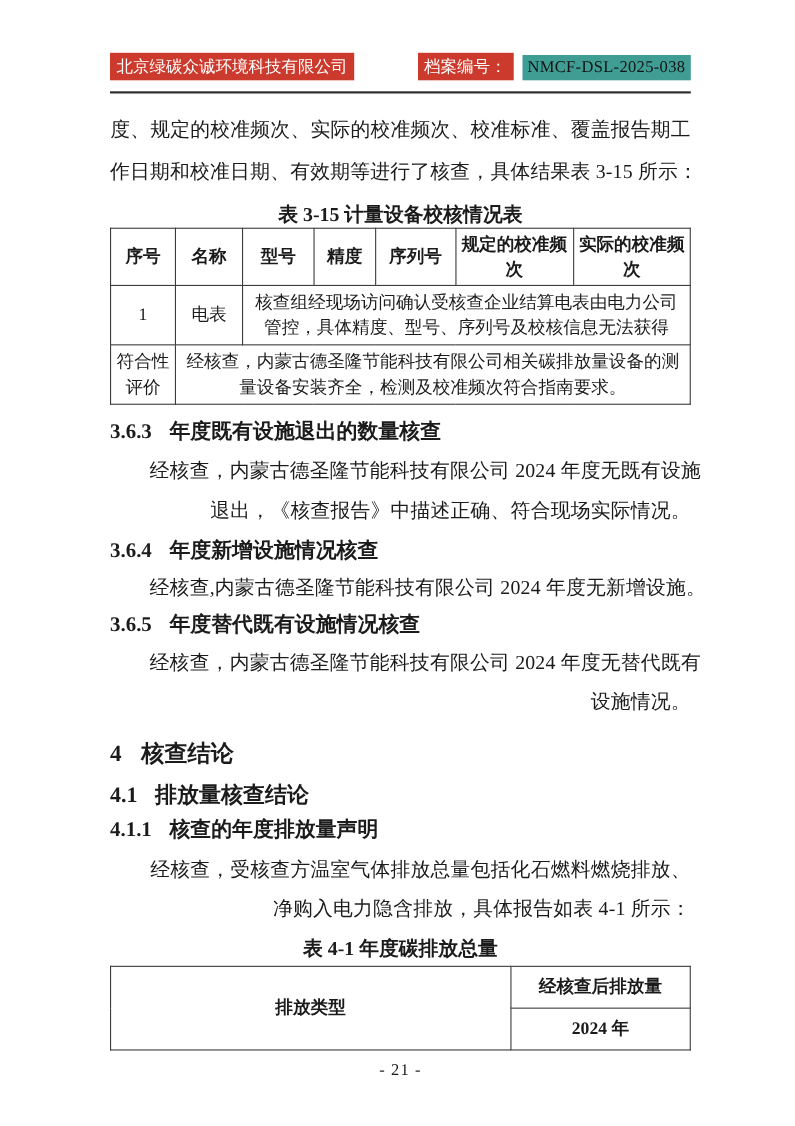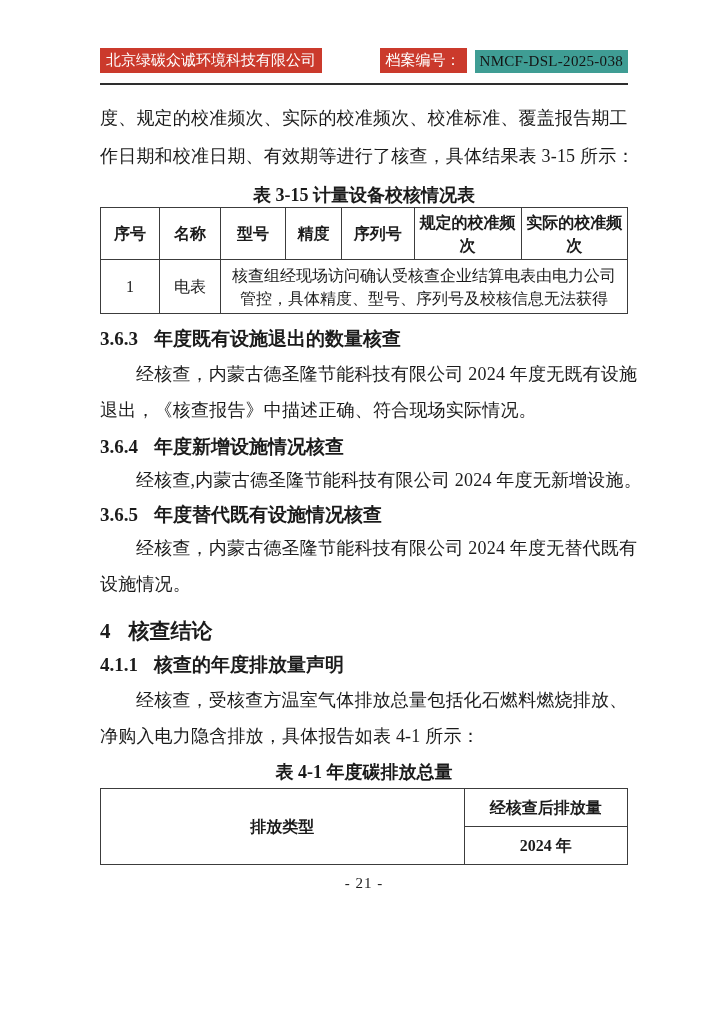--- a/index.html
+++ b/index.html
@@ -21,20 +21,21 @@
     padding-bottom:10px;
     font-size:15px;
   }
   .hdr-right { display:flex; align-items:flex-end; gap:8px; }
   .hl-red  { background:var(--highlight-red,#cb3a2c); color:#ffffff; padding:3px 6px; }
   .hl-teal { background:var(--highlight-teal,#3f9d94); color:#141414; padding:3px 5px; font-family:"Liberation Serif",serif; letter-spacing:0.3px; }
   
   .p-line {
     font-size:18px; line-height:38px; letter-spacing:0.2px;
     white-space:nowrap;
+    text-align:right;
   }
   .p36 .p-line { line-height:36px; }
   .indent { text-indent:36px; }
   .first-para { margin-top:14px; }
   
   .h-sub { font-weight:bold; font-size:19px; line-height:26px; }
   .h-sub .num { margin-right:16px; font-family:"Liberation Serif",serif; }
   .h-chapter { font-weight:bold; font-size:21px; line-height:30px; }
   .h-chapter .num { margin-right:18px; }
   
@@ -102,20 +103,24 @@
       <th>精度</th>
       <th>序列号</th>
       <th>规定的校准频次</th>
       <th>实际的校准频次</th>
     </tr>
     <tr>
       <td>1</td>
       <td>电表</td>
       <td colspan="5">核查组经现场访问确认受核查企业结算电表由电力公司管控，具体精度、型号、序列号及校核信息无法获得</td>
     </tr>
+    <tr>
+      <td>符合性评价</td>
+      <td colspan="6">经核查，内蒙古德圣隆节能科技有限公司相关碳排放量设备的测量设备安装齐全，检测及校准频次符合指南要求。</td>
+    </tr>
   </tbody>
     </table>
 
   <div class="h-sub mt12">
     <span class="num">3.6.3</span><span>年度既有设施退出的数量核查</span>
   </div>
   <div class="p36 mt4">
     <div class="p-line indent">经核查，内蒙古德圣隆节能科技有限公司 2024 年度无既有设施</div>
     <div class="p-line">退出，《核查报告》中描述正确、符合现场实际情况。</div>
   </div>
@@ -132,20 +137,23 @@
   </div>
   <div class="p36 mt2">
     <div class="p-line indent">经核查，内蒙古德圣隆节能科技有限公司 2024 年度无替代既有</div>
     <div class="p-line">设施情况。</div>
   </div>
 
   <div class="h-chapter mt14">
     <span class="num">4</span><span>核查结论</span>
   </div>
 
+  <div class="h-sub mt10" style="font-size:20px;">
+    <span class="num">4.1</span><span>排放量核查结论</span>
+  </div>
 
   <div class="h-sub mt6">
     <span class="num">4.1.1</span><span>核查的年度排放量声明</span>
   </div>
   <div class="p36 mt4">
     <div class="p-line indent">经核查，受核查方温室气体排放总量包括化石燃料燃烧排放、</div>
     <div class="p-line">净购入电力隐含排放，具体报告如表 4-1 所示：</div>
   </div>
 
   <div class="tbl-title mt6">表 4-1  年度碳排放总量</div>

